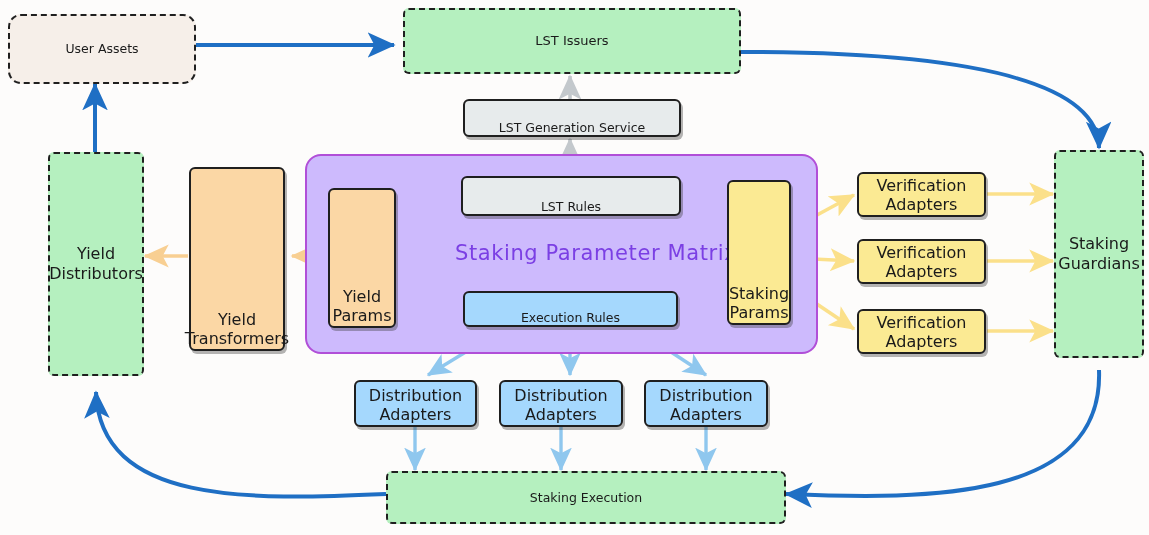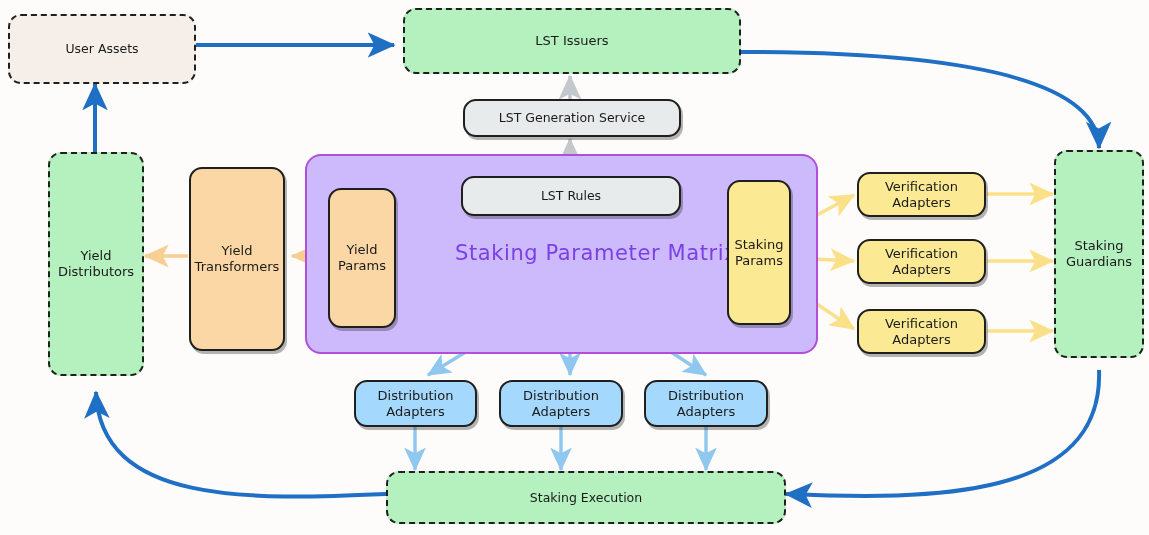--- a/index.html
+++ b/index.html
@@ -39,40 +39,41 @@
     white-space: pre-line;
   }
 
   
   .dashed {
     border: 2.2px dashed #1f1f1f;
     border-radius: 13px;
   }
   .solid {
     border: 2.2px solid #1f1f1f;
-    border-radius: 13px;
+    border-radius: 6px;
     box-shadow: 2px 3px 0 rgba(60,60,60,0.38);
+    align-items: flex-end;
   }
   .grouprect {
     border: 2.2px solid #b14fd8;
     border-radius: 16px;
     z-index: 1;
   }
 
   
   .f-cream  { background: #f6efe9; }
-  .f-green  { background: #b5f0bf; }
+  .f-green  { background: #b5f0bf; border-radius: 6px; }
   .f-grey   { background: #e7ebec; }
   .f-purple { background: #cdbafd; }
   .f-orange { background: #fbd7a5; }
   .f-yellow { background: #fbea93; }
   .f-blue   { background: #a5d8fd; }
 
   
-  .t-sm  { font-size: 13px; }
+  .t-sm  { font-size: 16px; }
   .t-md  { font-size: 12.5px; }
   .t-lg  { font-size: 13px; }
 
   .matrix-title {
     position: absolute;
     z-index: 2;
     color: #7b3fe4;
     font-size: 21px;
     letter-spacing: .6px;
     white-space: nowrap;
@@ -151,20 +152,23 @@
   </div>
 
   <div class="node solid f-grey t-md" style="left:463px; top:99px; width:218px; height:38px;">
     <span class="lbl">LST Generation Service</span>
   </div>
 
   <div class="node solid f-grey t-md" style="left:461px; top:176px; width:220px; height:40px;">
     <span class="lbl">LST Rules</span>
   </div>
 
+  <div class="node solid f-blue t-md" style="left:463px; top:291px; width:215px; height:36px;">
+    <span class="lbl">Execution Rules</span>
+  </div>
 
   <div class="node solid f-orange t-sm" style="left:328px; top:188px; width:68px; height:140px;">
     <span class="lbl">Yield
 Params</span>
   </div>
 
   <div class="node solid f-yellow t-sm" style="left:727px; top:180px; width:64px; height:145px;">
     <span class="lbl">Staking
 Params</span>
   </div>

